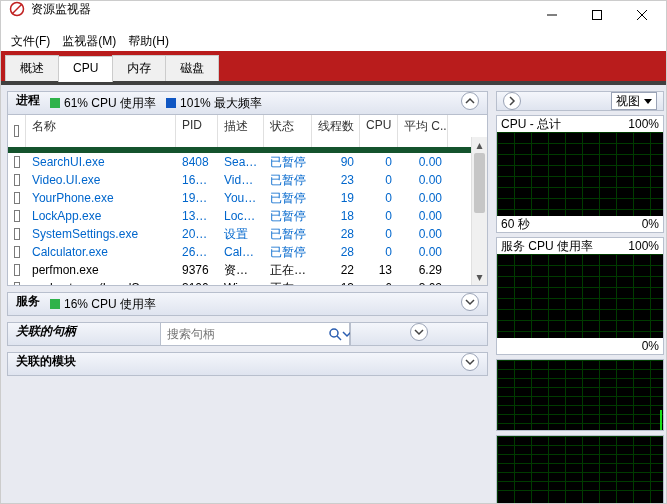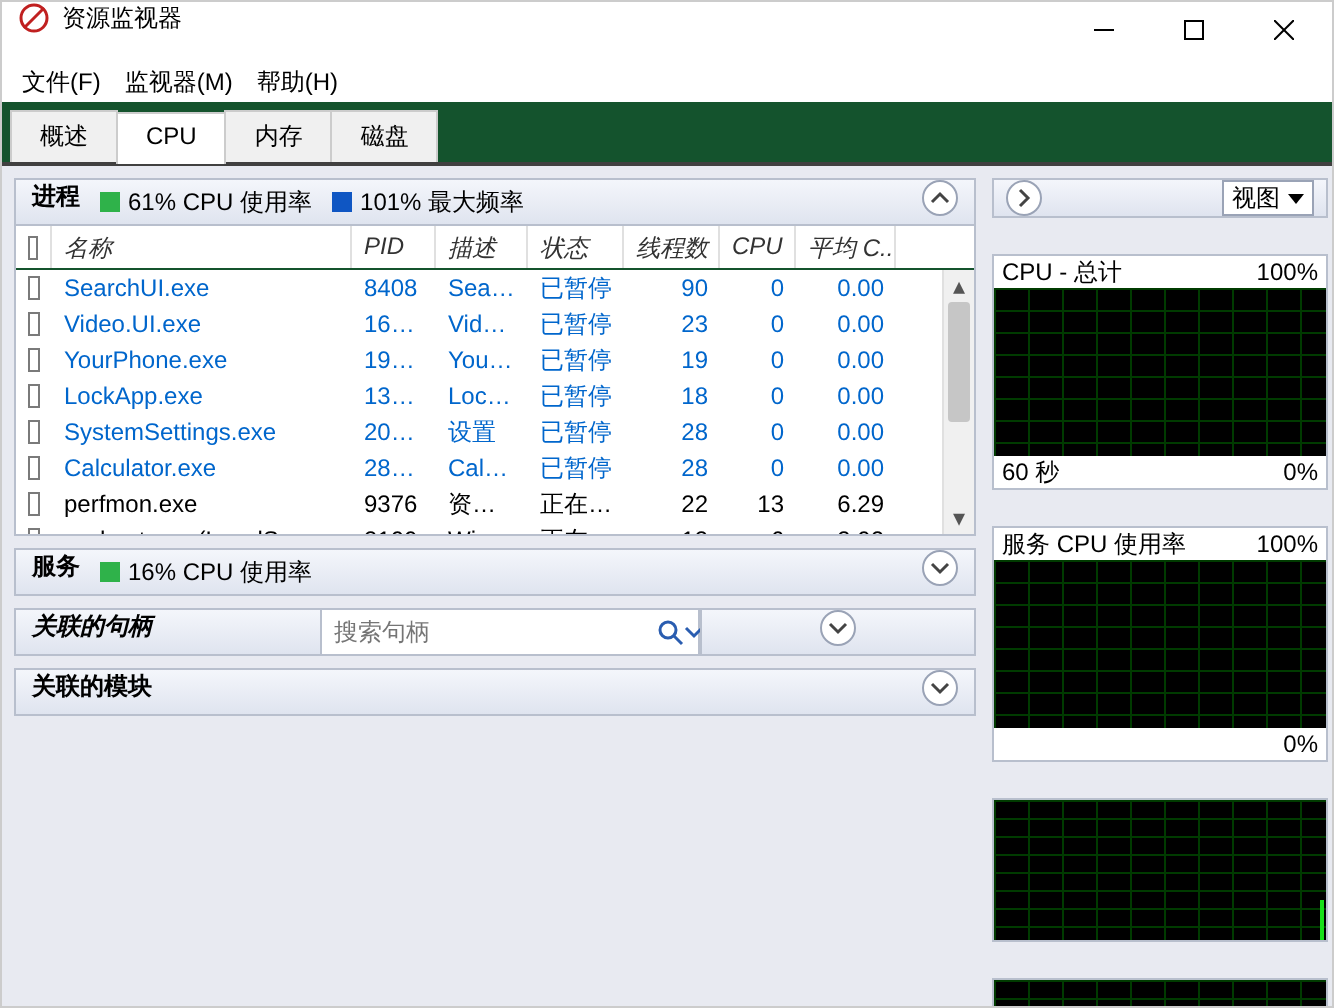--- a/index.html
+++ b/index.html
@@ -3,34 +3,34 @@
 <meta charset="utf-8">
 <style>
 * { margin: 0; padding: 0; box-sizing: border-box; font-family: "Microsoft YaHei", "Segoe UI", sans-serif; font-size: 12px; }
 body { background: #fff; width: 667px; height: 504px; overflow: hidden; display: flex; flex-direction: column; border: 1px solid #ccc; }
 .titlebar { height: 30px; display: flex; align-items: flex-start; padding: 0 2px 0 8px; }
 .titlebar-icon { width: 16px; height: 16px; margin-right: 6px; display: flex; align-items: center; justify-content: center; }
 .titlebar-title { flex: 1; }
 .titlebar-btn { width: 45px; height: 28px; display: flex; align-items: center; justify-content: center; cursor: default; }
 .menubar { height: 20px; display: flex; align-items: center; padding: 0 4px; }
 .menu-item { padding: 0 6px; cursor: default; }
-.tabbar { display: flex; border-bottom: 2px solid #404040; padding-left: 4px; padding-top: 4px; background:#14532d; }
+.tabbar { display: flex; border-bottom: 4px solid #404040; padding-left: 4px; padding-top: 4px; background:#b91c1c; }
 .tab { padding: 4px 14px; border: 1px solid #ccc; border-bottom: none; margin-right: -1px; background: #f0f0f0; cursor: default; position: relative; }
 .tab.active { background: #fff; top: 1px; }
 .content { flex: 1; display: flex; background: #e8eaf1; overflow: hidden; }
 .left-pane { flex: 1; display: flex; flex-direction: column; padding: 6px; gap: 6px; overflow: hidden; }
-.right-pane { width: 172px; display: flex; flex-direction: column; padding: 6px 2px 6px 2px; gap: 18px; overflow: hidden; }
+.right-pane { width: 172px; display: flex; flex-direction: column; padding: 6px 2px 6px 2px; gap: 4px; overflow: hidden; }
 .section-header { height: 24px; background: linear-gradient(#f4f6fb,#dfe4ef); border: 1px solid #b8bfcd; display: flex; padding: 0 8px; gap: 10px; }
 .section-header .title { font-weight: bold; }
 .section-header .stat { display: flex; align-items: center; gap: 4px; }
 .stat-swatch { width: 10px; height: 10px; }
 .section-header .spacer { flex: 1; }
 .collapse-btn { width: 18px; height: 18px; border: 1px solid #9aa3b6; border-radius: 50%; display: flex; align-items: center; justify-content: center; background: #fff; }
 .proc-table { background: #fff; border: 1px solid #b8bfcd; border-top: none; display: flex; flex-direction: column; position: relative; }
-.proc-head { display: flex; border-bottom: 1px solid #14532d; height: 22px; font-style: italic; }
+.proc-head { display: flex; border-bottom: 6px solid #14532d; height: 38px; }
 .proc-head .col { border-right: 1px solid #e0e0e0; padding: 3px 6px; white-space: nowrap; overflow: hidden; color: #333; }
 .proc-body { max-height: 132px; overflow: hidden; }
 .proc-row { display: flex; height: 18px; align-items: center; }
 .proc-row .col { padding: 0 6px; white-space: nowrap; overflow: hidden; text-overflow: ellipsis; }
 .proc-row.linked .col { color: #0066cc; }
 .col.c-check { width: 18px; flex: none; display: flex; align-items: center; justify-content: center; }
 .col.c-name { width: 150px; flex: none; }
 .col.c-pid { width: 42px; flex: none; text-align: left; }
 .col.c-desc { width: 46px; flex: none; }
 .col.c-status { width: 48px; flex: none; }
@@ -193,21 +193,21 @@
               <div class="col c-status">已暂停</div>
               <div class="col c-threads">28</div>
               <div class="col c-cpu">0</div>
               <div class="col c-avg">0.00</div>
             </div>
             <div class="proc-row linked">
               <div class="col c-check">
                 <div class="chk"></div>
               </div>
               <div class="col c-name">Calculator.exe</div>
-              <div class="col c-pid">28099</div>
+              <div class="col c-pid">26503</div>
               <div class="col c-desc">Calcul...</div>
               <div class="col c-status">已暂停</div>
               <div class="col c-threads">28</div>
               <div class="col c-cpu">0</div>
               <div class="col c-avg">0.00</div>
             </div>
             <div class="proc-row">
               <div class="col c-check">
                 <div class="chk"></div>
               </div>

